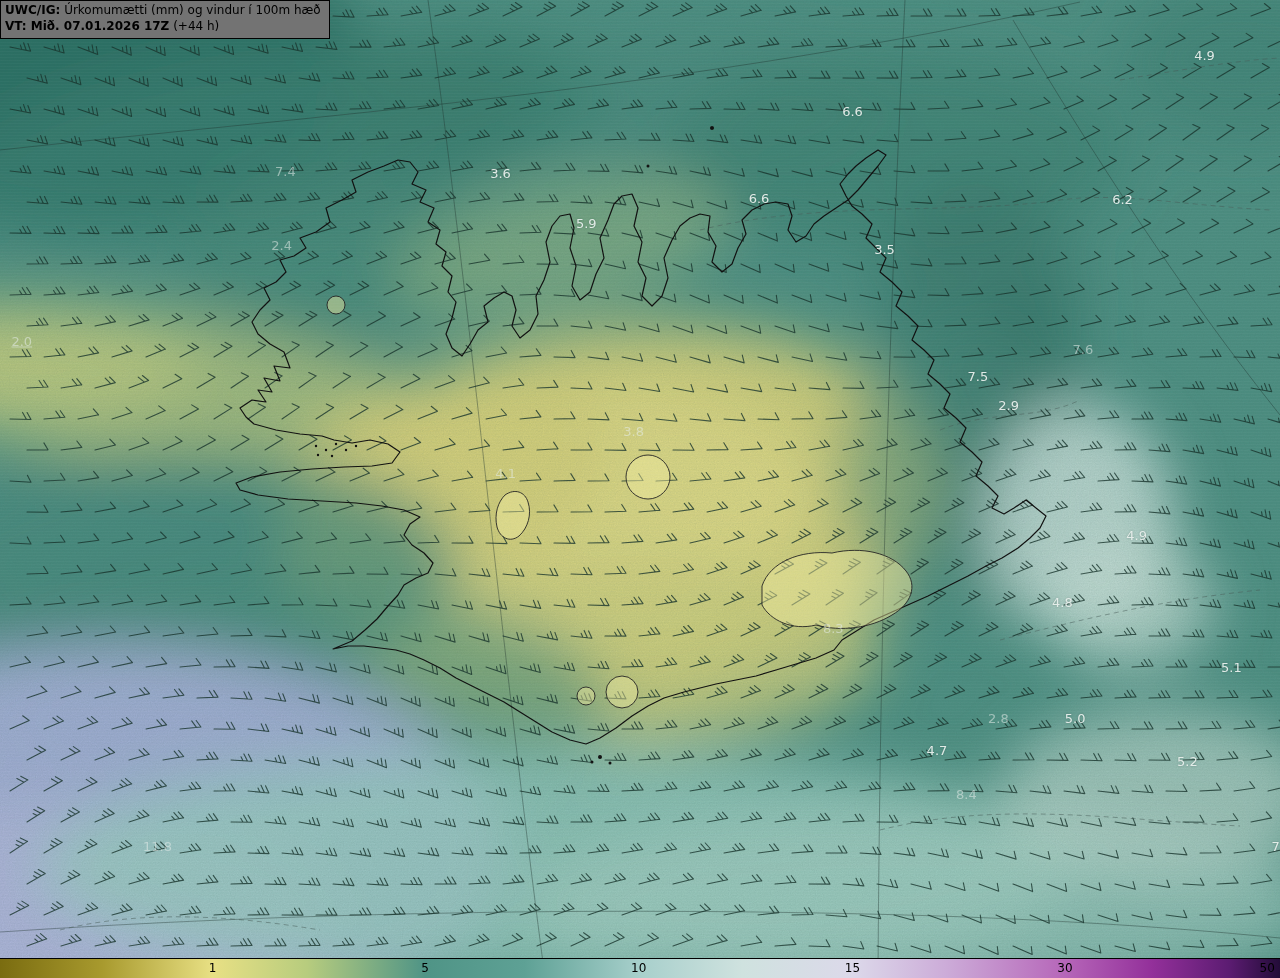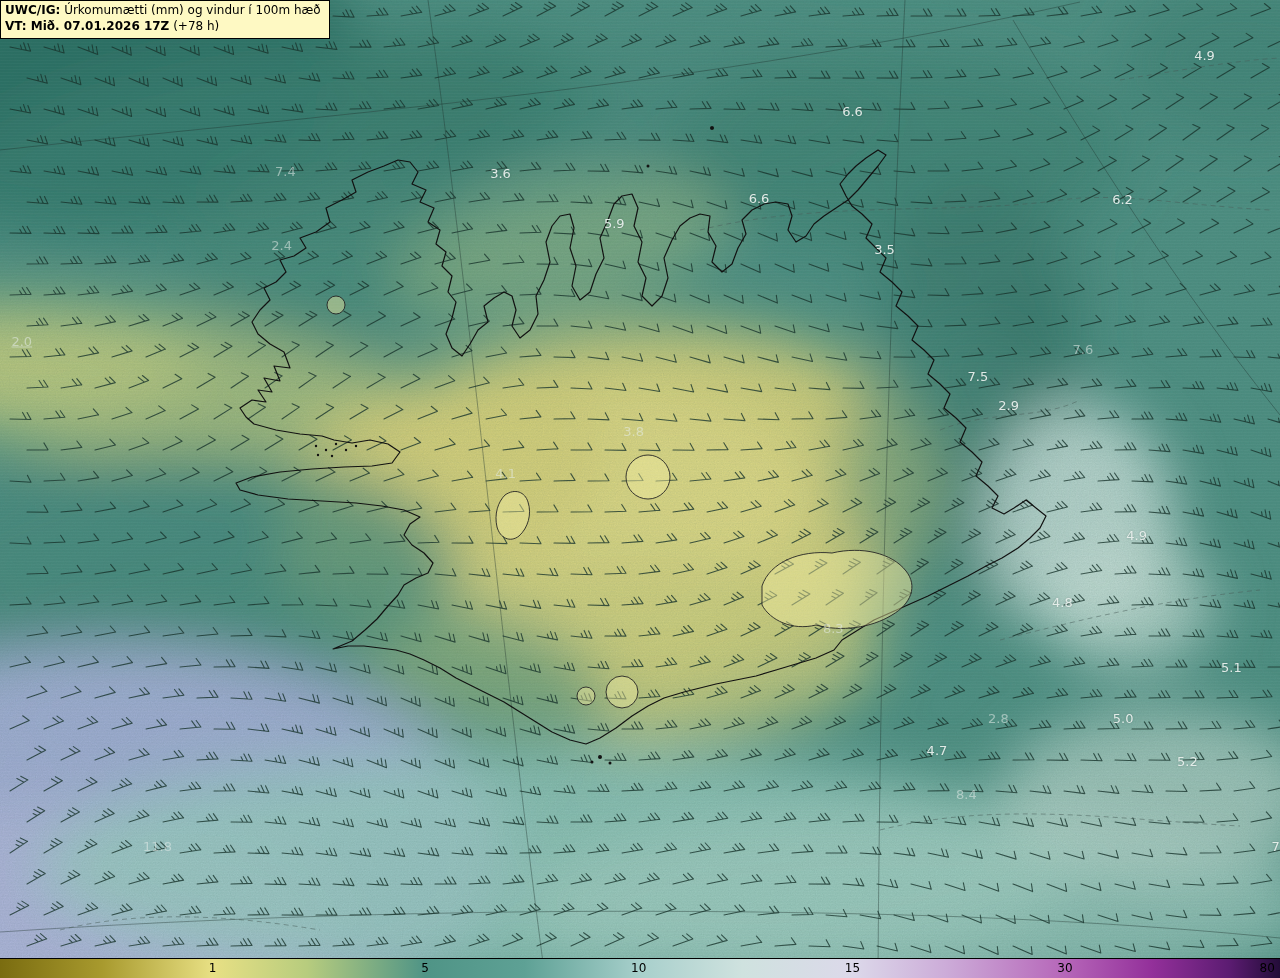--- a/index.html
+++ b/index.html
@@ -1,21 +1,21 @@
 <!DOCTYPE html>
 <html><head>
 <meta charset="utf-8">
 <style>
   *{box-sizing:border-box}
   body{margin:0;background:#1a1a1a;font-family:"DejaVu Sans","Liberation Sans",sans-serif}
   .stage{position:relative;width:1280px;height:978px;overflow:hidden;background:#4e9285;margin:0 auto}
   #map-svg{position:absolute;left:0;top:0;width:1280px;height:958px;display:block}
   .scanlines{position:absolute;left:0;top:0;width:1280px;height:958px;z-index:2;pointer-events:none;
     background:repeating-linear-gradient(0deg,rgba(255,255,255,0.025) 0 1px,transparent 1px 3px)}
-  .title-box{position:absolute;top:0;left:0;background:#fef9c3;border:1px solid #000;
+  .title-box{position:absolute;top:0;left:0;background:#737373;border:1px solid #000;
     padding:2px 8px 3px 4px;font-size:12px;line-height:1.32;color:#000;z-index:6;white-space:nowrap}
   .title-box .b{font-weight:bold}
   #map-labels{position:absolute;left:0;top:0;width:1280px;height:906px;z-index:3;pointer-events:none}
   .map-label{position:absolute;transform:translate(-50%,-50%);font-size:13px;
     color:rgba(233,240,237,0.95);text-shadow:0 0 2px rgba(35,60,54,0.35)}
   .map-label.dim{color:rgba(230,236,233,0.55);text-shadow:none}
   .colorbar{position:absolute;left:0;right:0;bottom:0;height:20px;z-index:5;border-top:1px solid #000}
   #cb-grad{position:absolute;left:0;top:0;right:0;bottom:0}
   .cb-tick{position:absolute;top:2px;transform:translateX(-50%);font-size:12px;color:#000}
   .cb-tick.end{transform:translateX(-100%)}
@@ -141,58 +141,58 @@
 
   <div class="scanlines"></div>
 
   <div id="map-labels">
       <span class="map-label" style="left: 94.1%; top: 6.1%;">4.9</span>
       <span class="map-label" style="left: 66.6%; top: 12.2%;">6.6</span>
       <span class="map-label dim" style="left: 22.3%; top: 18.9%;">7.4</span>
       <span class="map-label" style="left: 39.1%; top: 19.1%;">3.6</span>
       <span class="map-label" style="left: 59.3%; top: 21.8%;">6.6</span>
       <span class="map-label" style="left: 87.7%; top: 22%;">6.2</span>
-      <span class="map-label" style="left: 45.8%; top: 24.6%; margin-left: 28px;">5.9</span>
+      <span class="map-label" style="left: 45.8%; top: 24.6%;">5.9</span>
       <span class="map-label dim" style="left: 22%; top: 27%;">2.4</span>
       <span class="map-label" style="left: 69.1%; top: 27.5%;">3.5</span>
       <span class="map-label dim" style="left: 1.7%; top: 37.6%; text-decoration: underline;">2.0</span>
       <span class="map-label dim" style="left: 84.6%; top: 38.5%;">7.6</span>
       <span class="map-label" style="left: 76.4%; top: 41.5%;">7.5</span>
       <span class="map-label" style="left: 78.8%; top: 44.7%;">2.9</span>
       <span class="map-label dim" style="left: 49.5%; top: 47.6%;">3.8</span>
       <span class="map-label dim" style="left: 39.5%; top: 52.2%;">4.1</span>
       <span class="map-label" style="left: 88.8%; top: 59.1%;">4.9</span>
       <span class="map-label" style="left: 83%; top: 66.5%;">4.8</span>
       <span class="map-label dim" style="left: 65.1%; top: 69.3%;">8.3</span>
       <span class="map-label" style="left: 96.2%; top: 73.6%;">5.1</span>
       <span class="map-label dim" style="left: 78%; top: 79.3%;">2.8</span>
-      <span class="map-label" style="left: 84%; top: 79.3%; margin-left: 48px;">5.0</span>
+      <span class="map-label" style="left: 84%; top: 79.3%;">5.0</span>
       <span class="map-label" style="left: 73.2%; top: 82.8%;">4.7</span>
       <span class="map-label" style="left: 91.2%; top: 84%; margin-left: 20px;">5.2</span>
       <span class="map-label dim" style="left: 75.5%; top: 87.6%;">8.4</span>
       <span class="map-label dim" style="left: 12.3%; top: 93.4%;">11.8</span>
       <span class="map-label" style="left: 98.2%; top: 93.4%; margin-left: 25px;">7.1</span>
     </div>
 
   <div class="title-box">
     <div>
       <span class="b">UWC/IG:</span>
       <span>Úrkomumætti (mm) og vindur í 100m hæð</span>
     </div>
     <div>
       <span class="b">VT: Mið. 07.01.2026 17Z</span>
-      <span>(+78 h)</span>
+      <span>(+44 h)</span>
     </div>
   </div>
 
   <div class="colorbar">
     <div id="cb-grad" style="background: linear-gradient(90deg, rgb(122, 108, 16) 0%, rgb(168, 154, 46) 8%, rgb(232, 224, 132) 16.6%, rgb(183, 204, 126) 24%, rgb(79, 148, 134) 33.2%, rgb(94, 161, 149) 41%, rgb(167, 207, 203) 49.9%, rgb(207, 226, 223) 58%, rgb(220, 217, 234) 66.6%, rgb(204, 171, 216) 74%, rgb(182, 102, 185) 83.2%, rgb(147, 48, 154) 90%, rgb(92, 28, 114) 96%, rgb(35, 12, 56) 100%);"></div>
     <div id="cb-ticks">
         <div class="cb-tick" style="left: 16.6%;">1</div>
         <div class="cb-tick" style="left: 33.2%;">5</div>
         <div class="cb-tick" style="left: 49.9%;">10</div>
         <div class="cb-tick" style="left: 66.6%;">15</div>
         <div class="cb-tick" style="left: 83.2%;">30</div>
-        <div class="cb-tick end" style="left: 99.6%;">80</div>
+        <div class="cb-tick end" style="left: 99.6%;">50</div>
       </div>
   </div>
 
 </div>
 
 </body></html>

